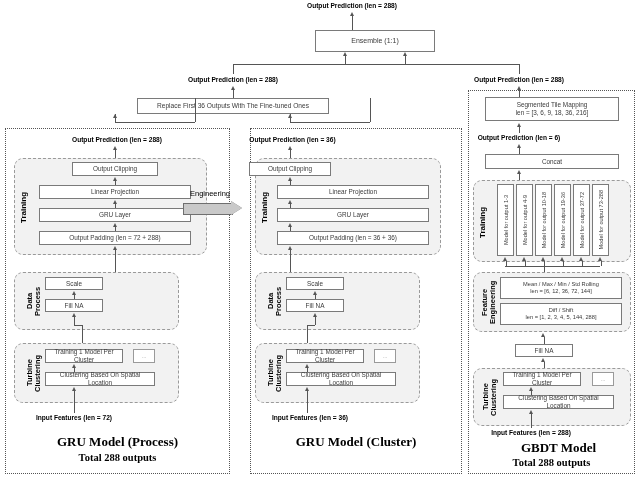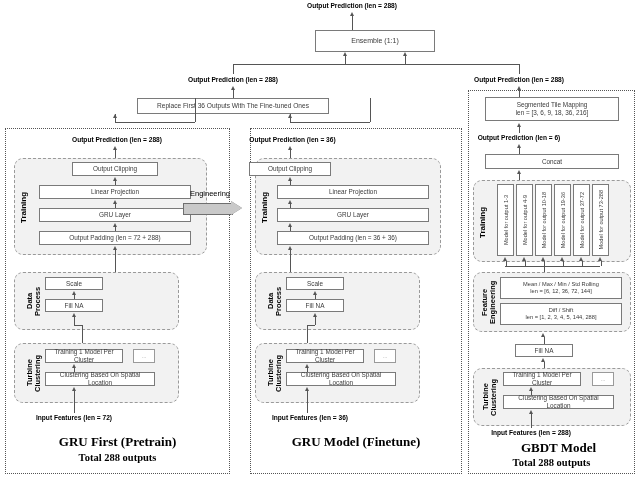--- a/index.html
+++ b/index.html
@@ -190,21 +190,21 @@
   <div class="ellipsis-box" style="left:133px;top:349px;width:22px;height:14px;">...</div>
   <div class="arrow-up" style="left:71.5px;top:364px;"></div>
   <div class="vline" style="left:74px;top:368px;height:4px;"></div>
 
   <div class="box" style="left:45px;top:372px;width:110px;height:14px;">Clustering Based On Spatial Location</div>
   <div class="arrow-up" style="left:71.5px;top:387px;"></div>
   <div class="vline" style="left:74px;top:391px;height:22px;"></div>
 
   <div class="lbl" style="left:14px;top:414px;width:120px;text-align:center;">Input Features (len = 72)</div>
 
-  <div class="title big" style="left:5px;top:434px;width:225px;">GRU First (Pretrain)</div>
+  <div class="title big" style="left:5px;top:434px;width:225px;">GRU Model (Process)</div>
   <div class="title sub" style="left:5px;top:452px;width:225px;">Total 288 outputs</div>
 
   <div class="init-lbl" style="left:190px;top:189px;">Engineering</div>
   <div class="init-shaft" style="left:183px;top:203px;width:48px;height:10px;"></div>
   <div class="init-head" style="left:231px;top:201px;border-left-color:#c9c9c9;"></div>
 
   <div class="panel" style="left:250px;top:128px;width:212px;height:346px;"></div>
 
   <div class="lbl" style="left:215px;top:136px;width:155px;">Output Prediction (len = 36)</div>
   <div class="arrow-up" style="left:287.5px;top:146px;"></div>
@@ -255,21 +255,21 @@
   <div class="ellipsis-box" style="left:374px;top:349px;width:22px;height:14px;">...</div>
   <div class="arrow-up" style="left:304.5px;top:364px;"></div>
   <div class="vline" style="left:307px;top:368px;height:4px;"></div>
 
   <div class="box" style="left:286px;top:372px;width:110px;height:14px;">Clustering Based On Spatial Location</div>
   <div class="arrow-up" style="left:304.5px;top:387px;"></div>
   <div class="vline" style="left:307px;top:391px;height:22px;"></div>
 
   <div class="lbl" style="left:250px;top:414px;width:120px;text-align:center;">Input Features (len = 36)</div>
 
-  <div class="title big" style="left:250px;top:434px;width:212px;">GRU Model (Finetune)</div>
+  <div class="title big" style="left:250px;top:434px;width:212px;">GRU Model (Cluster)</div>
 
   <div class="panel" style="left:468px;top:90px;width:167px;height:384px;"></div>
 
   <div class="box two" style="left:485px;top:97px;width:134px;height:24px;flex-direction:column;">
     <span>Segmented Tile Mapping</span>
     <span>len = [3, 6, 9, 18, 36, 216]</span>
   </div>
   <div class="arrow-up" style="left:516.5px;top:123px;"></div>
   <div class="vline" style="left:519px;top:127px;height:6px;"></div>
 

